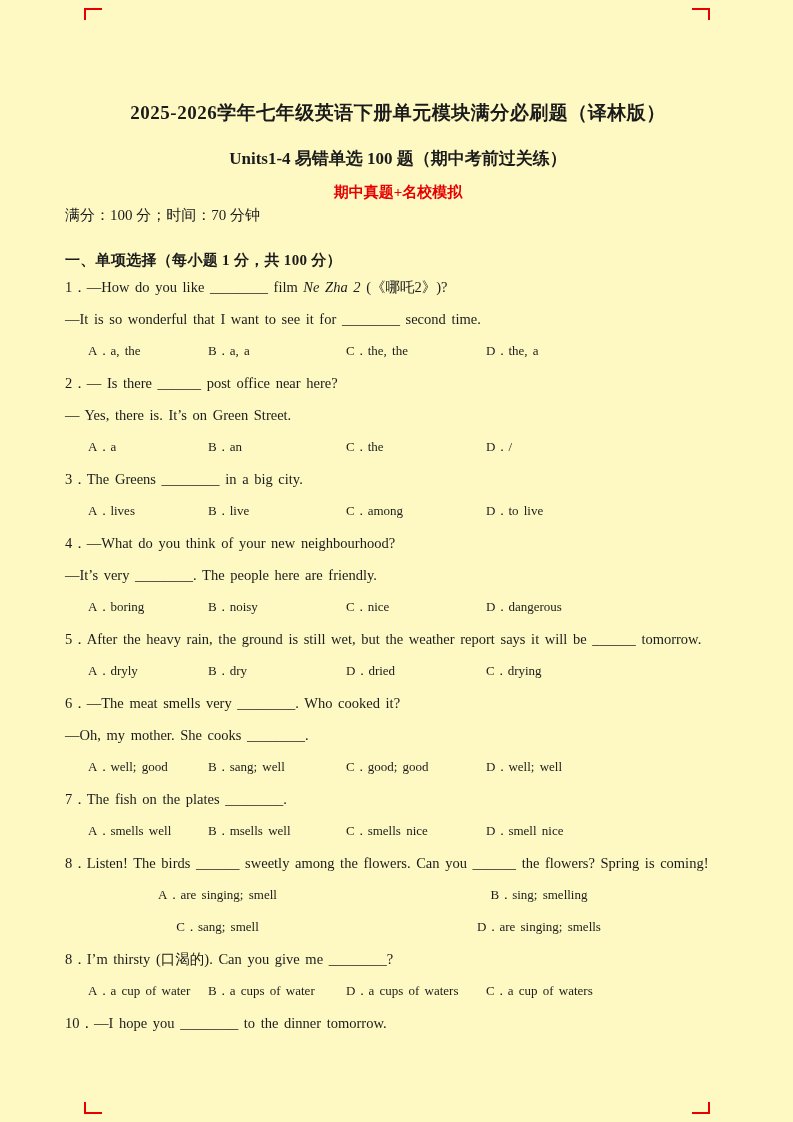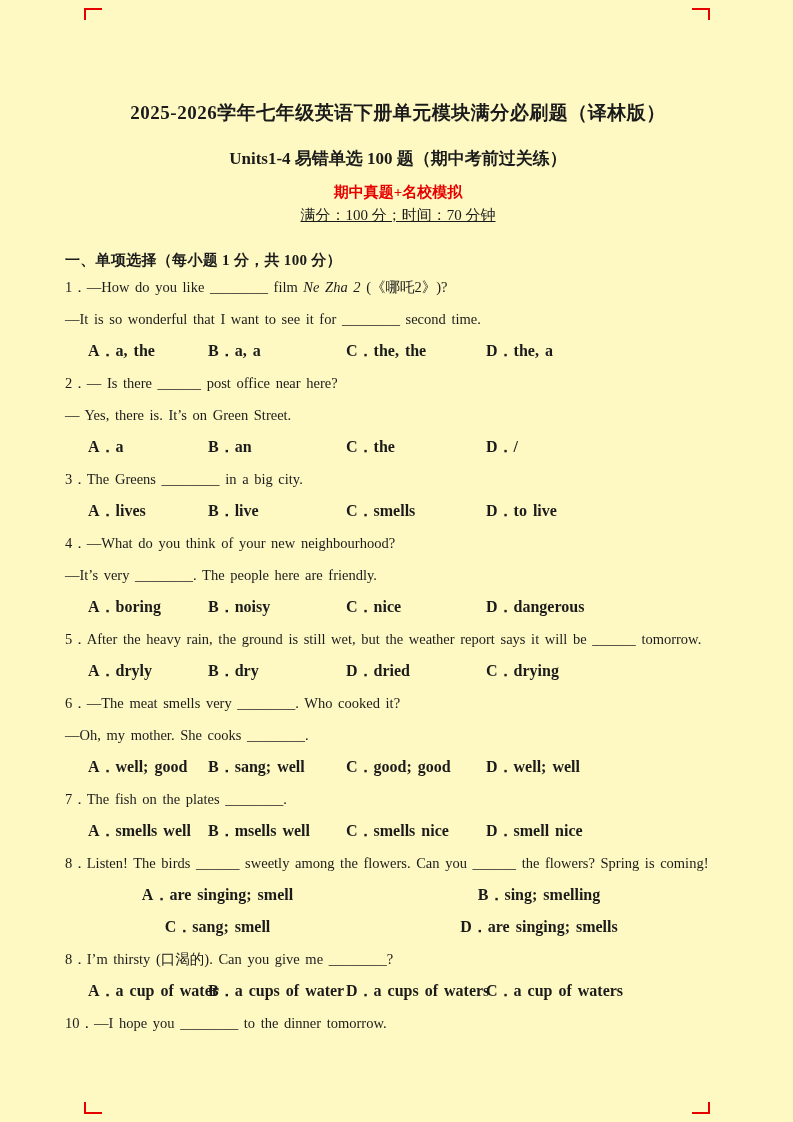--- a/index.html
+++ b/index.html
@@ -33,47 +33,44 @@
   .tagline {
     margin-top: 12px;
     text-align: center;
     font-size: 15px;
     line-height: 20px;
     font-weight: bold;
     color: #e60000;
   }
   .info {
     margin-top: 3px;
-    text-align: center;
     font-size: 15px;
     line-height: 20px;
-    text-decoration: underline;
   }
   .section {
     margin-top: 24px;
     font-size: 15px;
     line-height: 22px;
     font-weight: bold;
     letter-spacing: 0.3px;
   }
 
   .line {
     font-size: 14.5px;
     line-height: 32px;
     word-spacing: 2px;
     white-space: nowrap;
   }
   .opts {
     display: grid;
     grid-template-columns: 120px 138px 140px auto;
     padding-left: 23px;
-    font-size: 16px;
+    font-size: 13px;
     line-height: 32px;
     word-spacing: 2px;
-    font-weight: bold;
   }
   .opts.two { grid-template-columns: 259px auto; text-align: center; }
   .opt { white-space: nowrap; }
   .italic { font-style: italic; }
 
   
   .mark { position: absolute; width: 16px; height: 10px; }
   .mark.tl { left: 84px; top: 8px;     border-top: 2px solid #e60000;    border-left: 2px solid #e60000; }
   .mark.tr { left: 692px; top: 8px;    border-top: 2px solid #e60000;    border-right: 2px solid #e60000; }
   .mark.bl { left: 84px; top: 1102px;  border-bottom: 2px solid #e60000; border-left: 2px solid #e60000; }
@@ -118,21 +115,21 @@
         <span class="opt">C．the</span>
         <span class="opt">D．/</span>
       </div>
     </div>
 
     <div>
       <div class="line">3．The Greens ________ in a big city.</div>
       <div class="opts">
         <span class="opt">A．lives</span>
         <span class="opt">B．live</span>
-        <span class="opt">C．smells</span>
+        <span class="opt">C．among</span>
         <span class="opt">D．to live</span>
       </div>
     </div>
 
     <div>
       <div class="line">4．—What do you think of your new neighbourhood?</div>
       <div class="line">—It’s very ________. The people here are friendly.</div>
       <div class="opts">
         <span class="opt">A．boring</span>
         <span class="opt">B．noisy</span>

